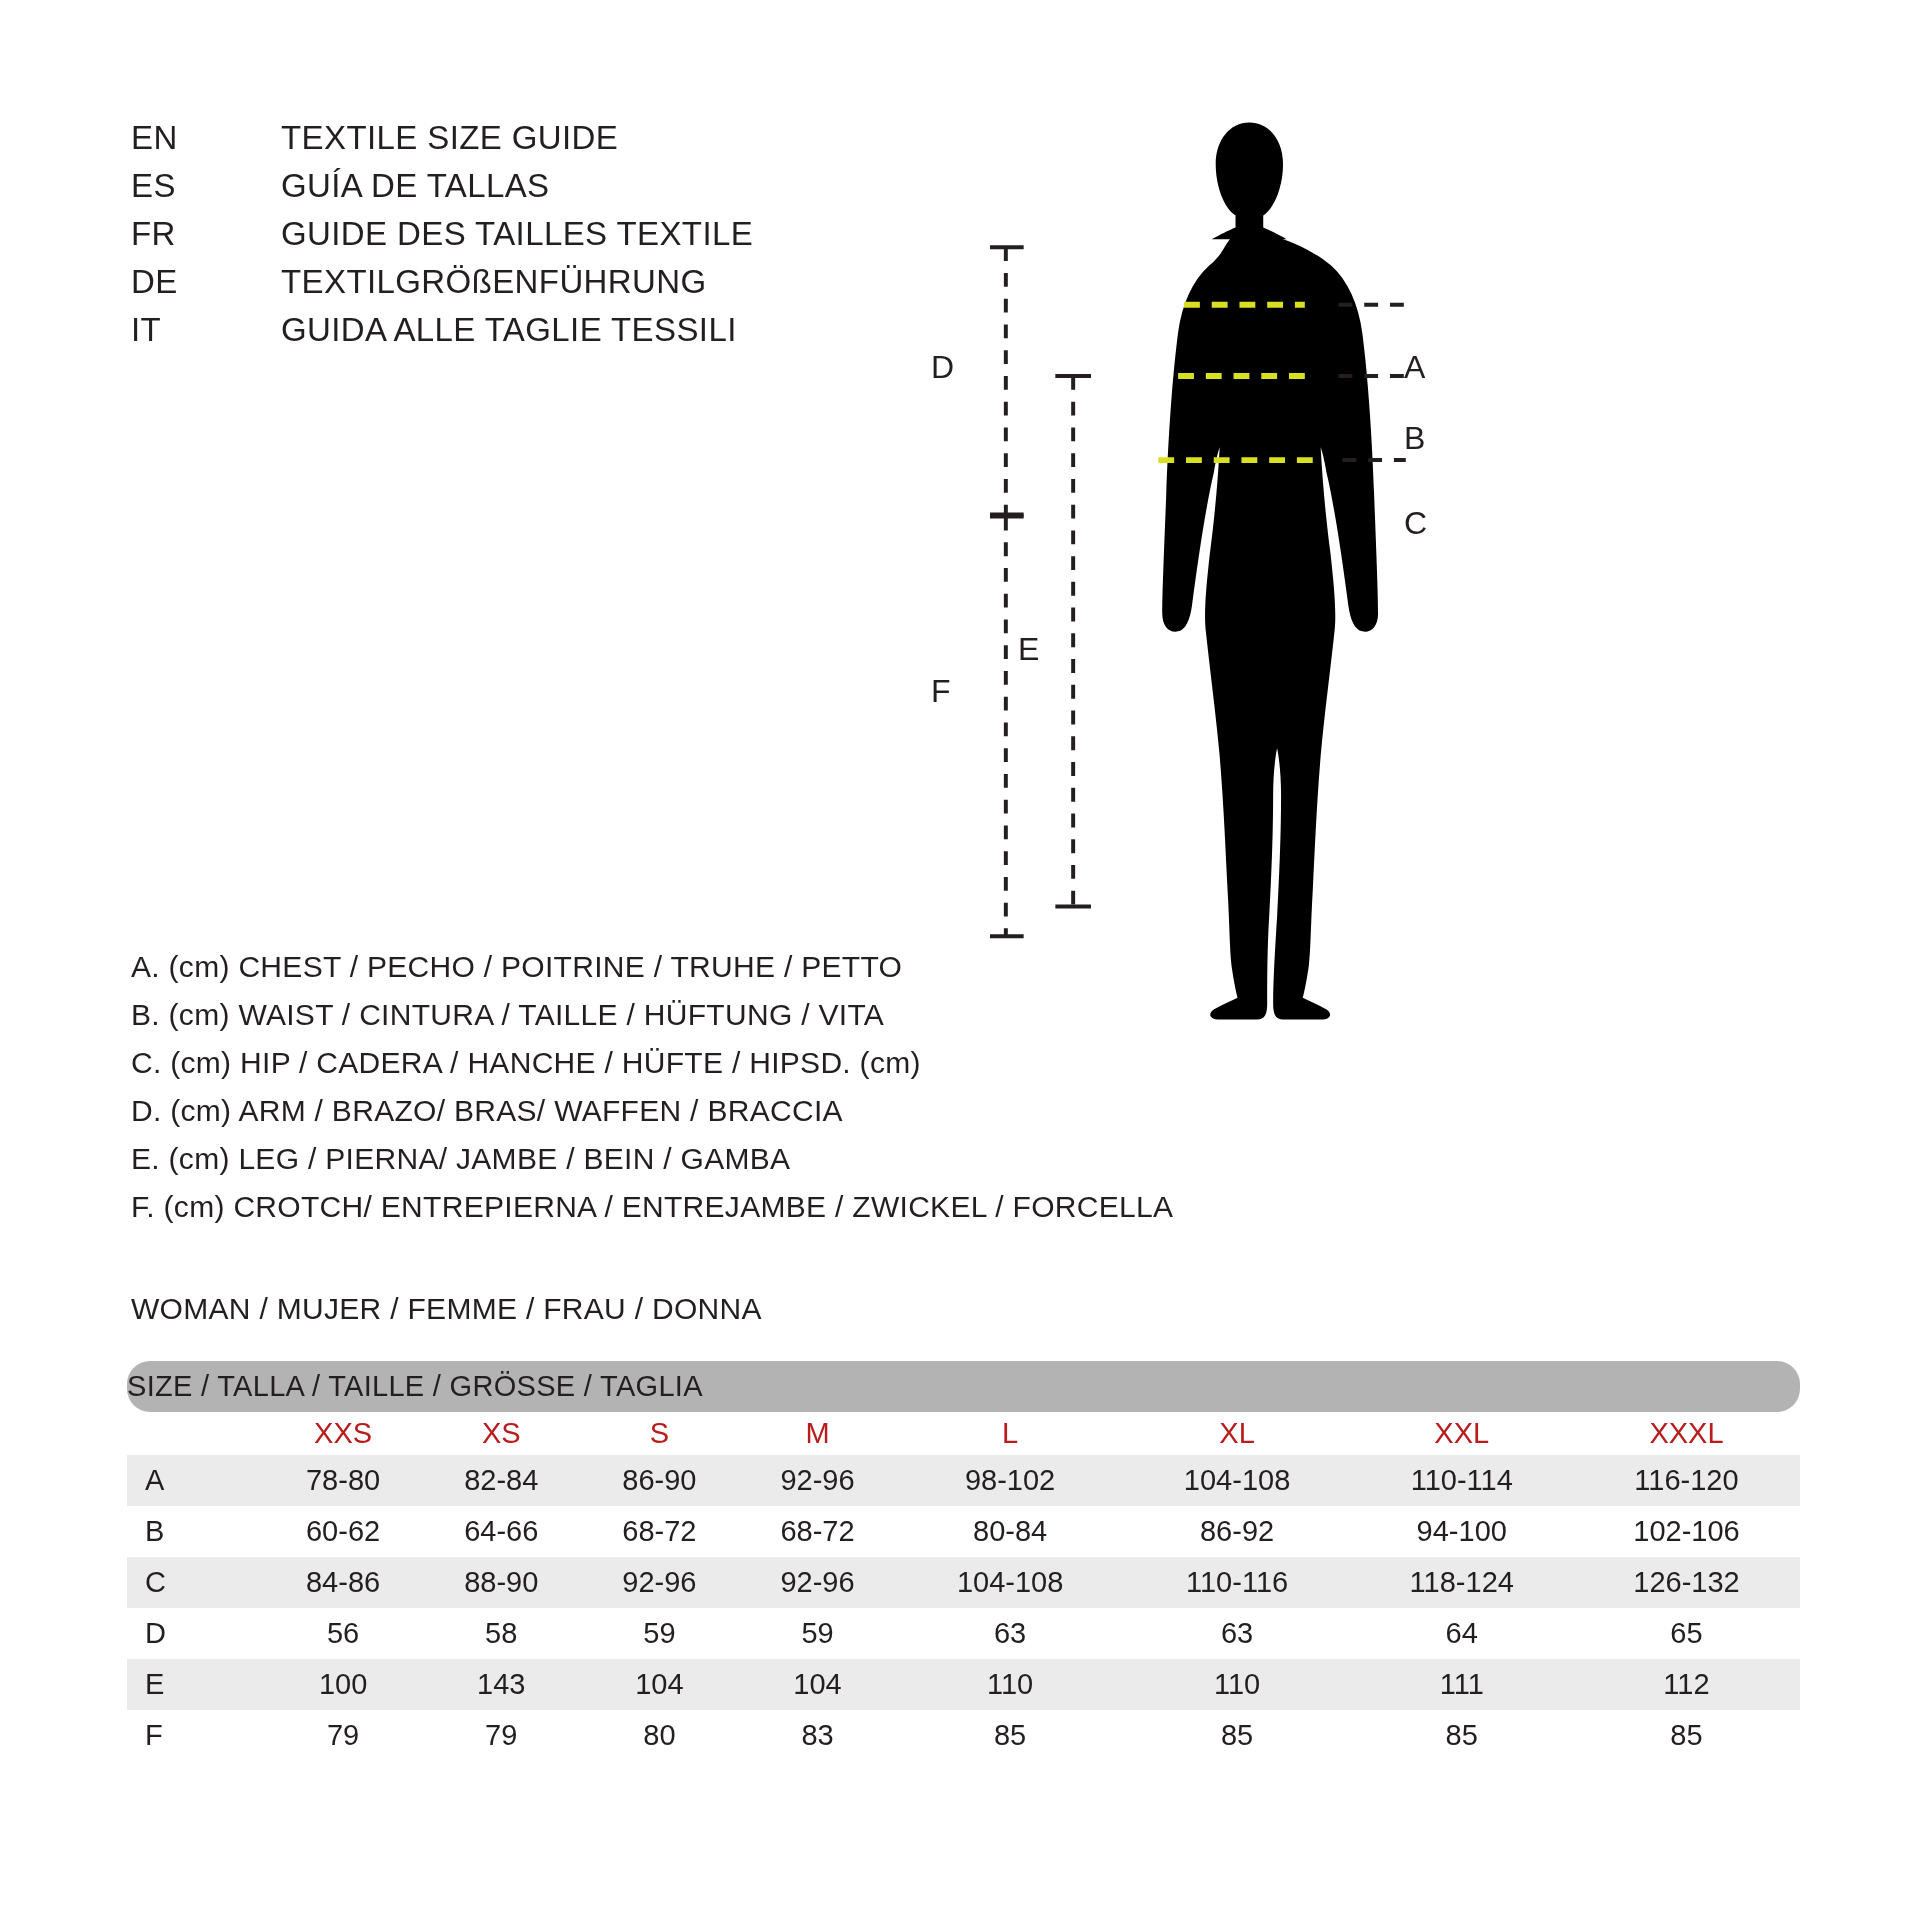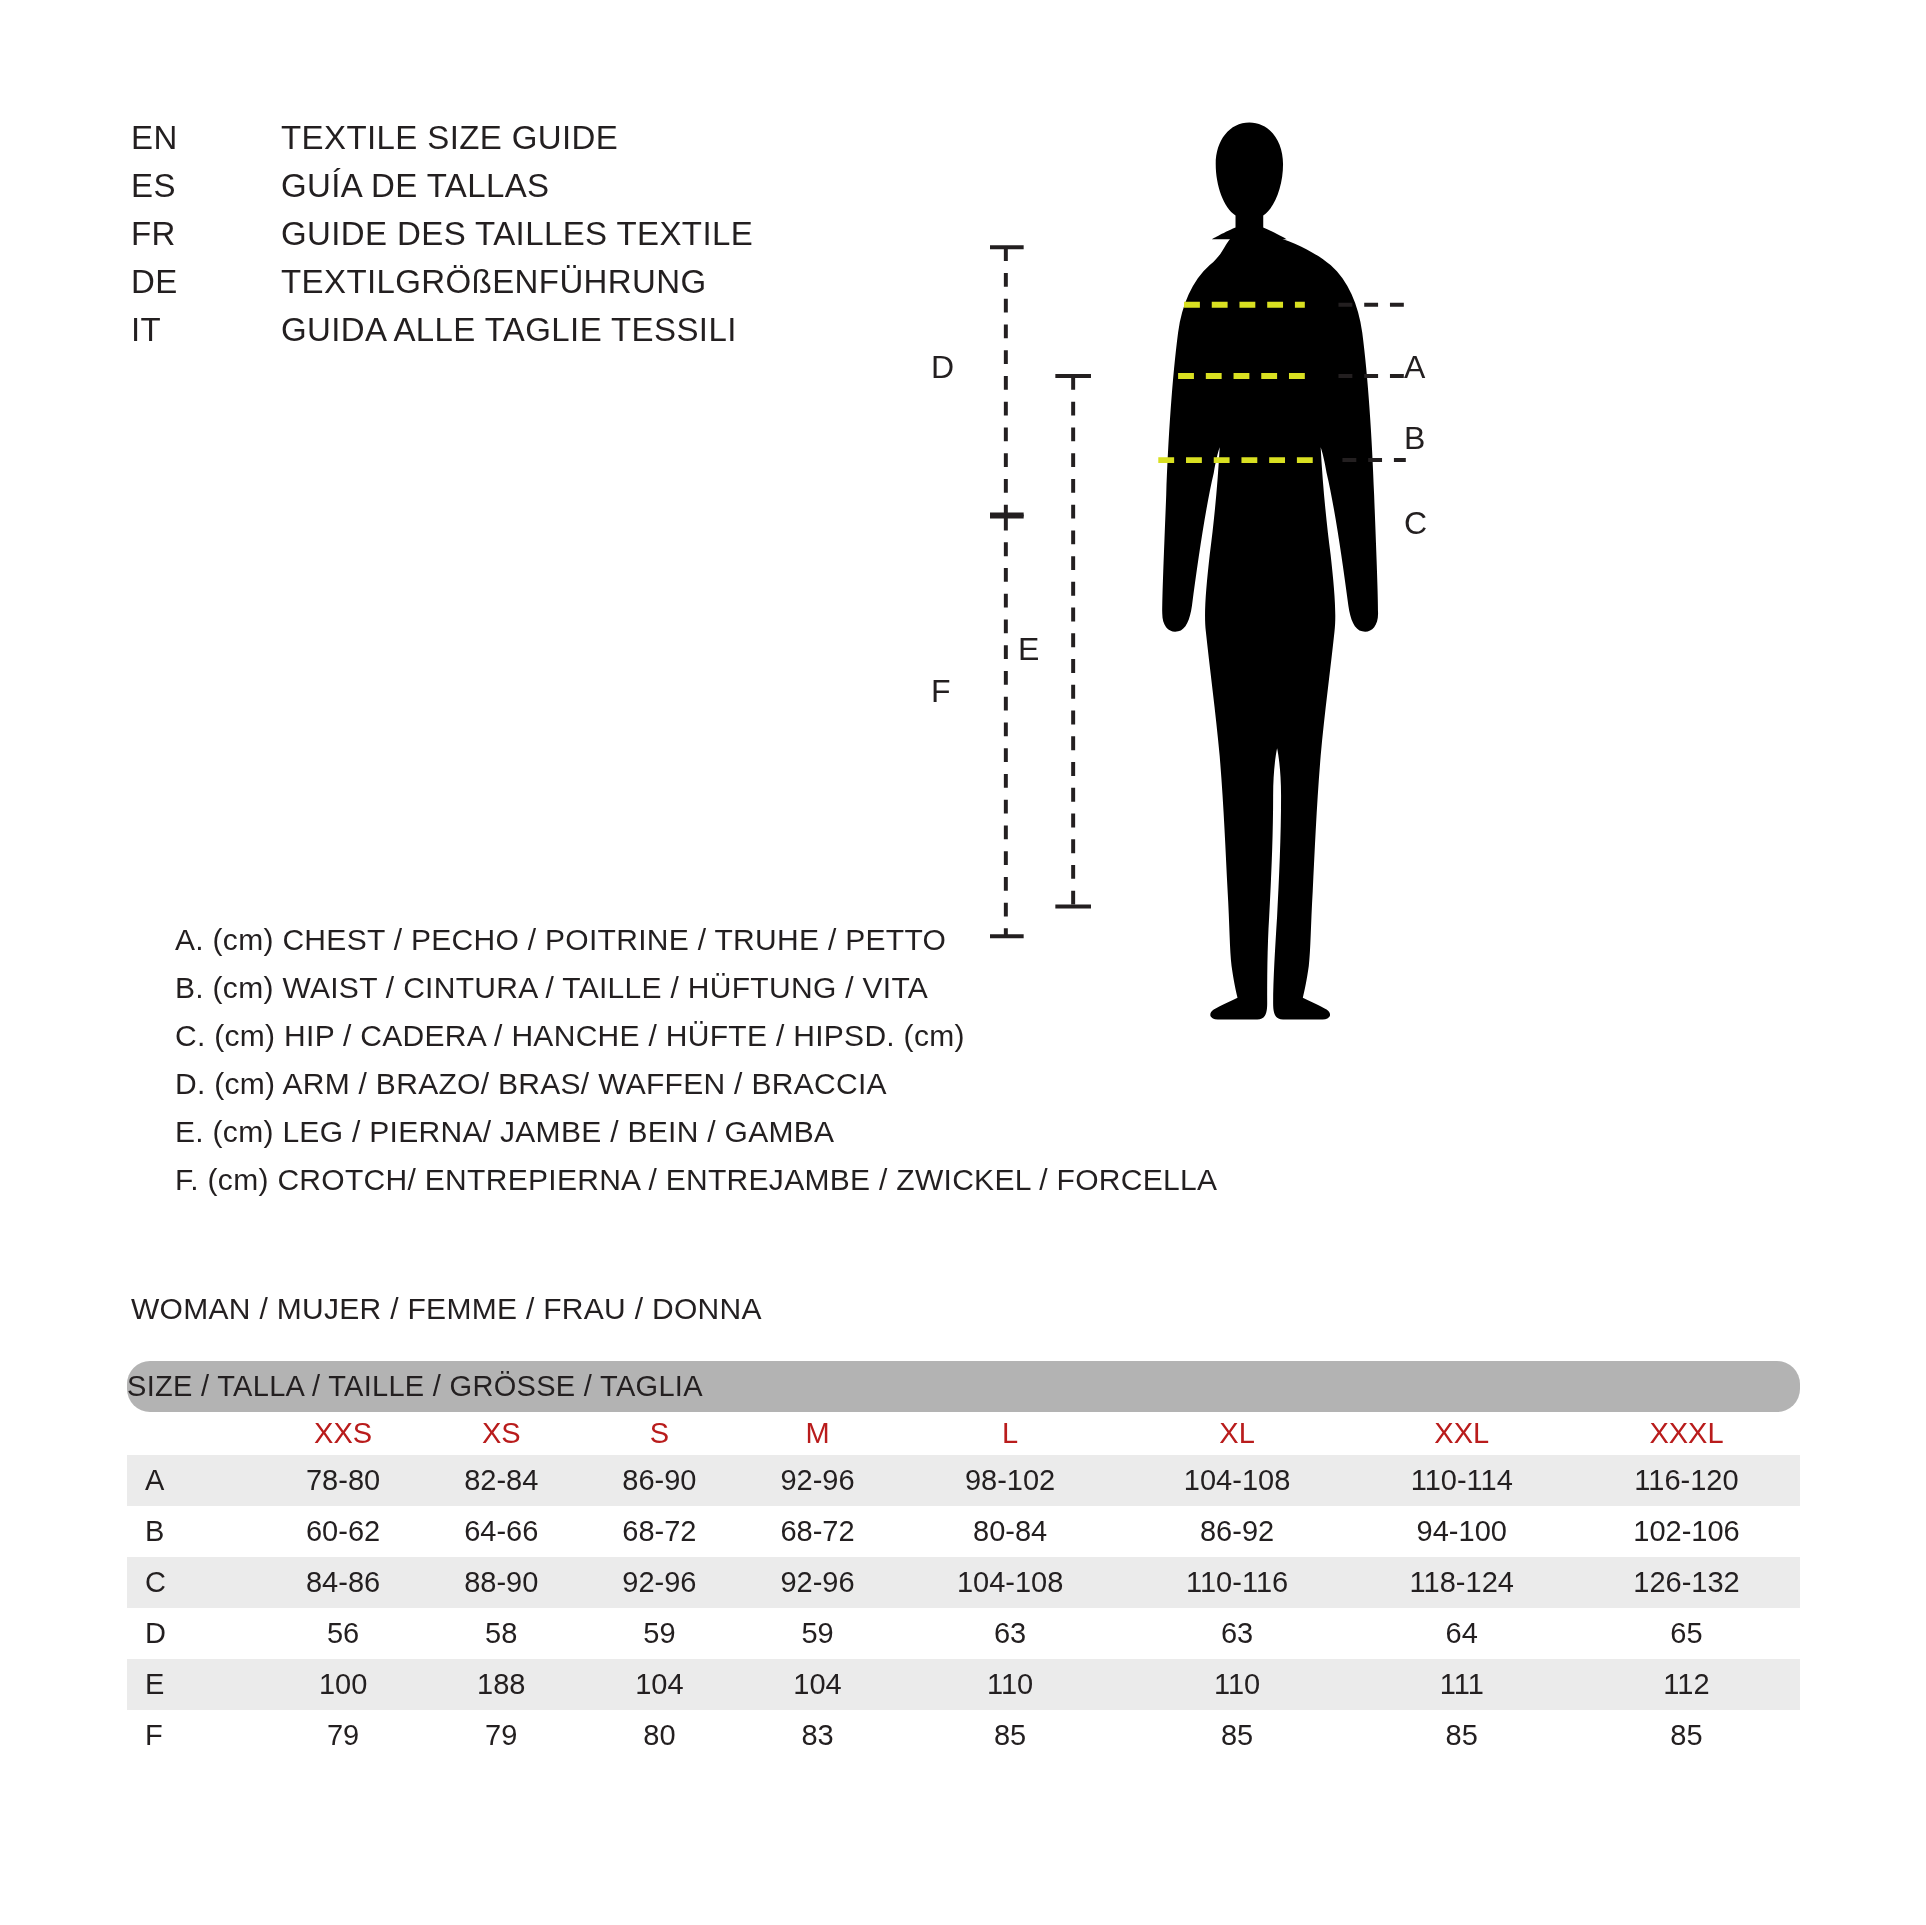--- a/index.html
+++ b/index.html
@@ -36,23 +36,22 @@
   }
   .lang-text {
     flex: 1 1 auto;
     margin-left: 36px;
   }
 
   
   #legend-block {
     position: absolute;
     left: 131px;
-    top: 916px;
+    top: 943px;
     width: 1089px;
-    margin-left: 44px;
   }
   .legend-row {
     font-size: 30px;
     height: 48px;
     line-height: 48px;
     letter-spacing: 0.3px;
     white-space: nowrap;
   }
 
   
@@ -226,21 +225,21 @@
       <td>59</td>
       <td>63</td>
       <td>63</td>
       <td>64</td>
       <td>65</td>
     </tr>
 
     <tr class="tbl-row shaded">
       <td class="col-label">E</td>
       <td>100</td>
-      <td>188</td>
+      <td>143</td>
       <td>104</td>
       <td>104</td>
       <td>110</td>
       <td>110</td>
       <td>111</td>
       <td>112</td>
     </tr>
 
     <tr class="tbl-row plain">
       <td class="col-label">F</td>

